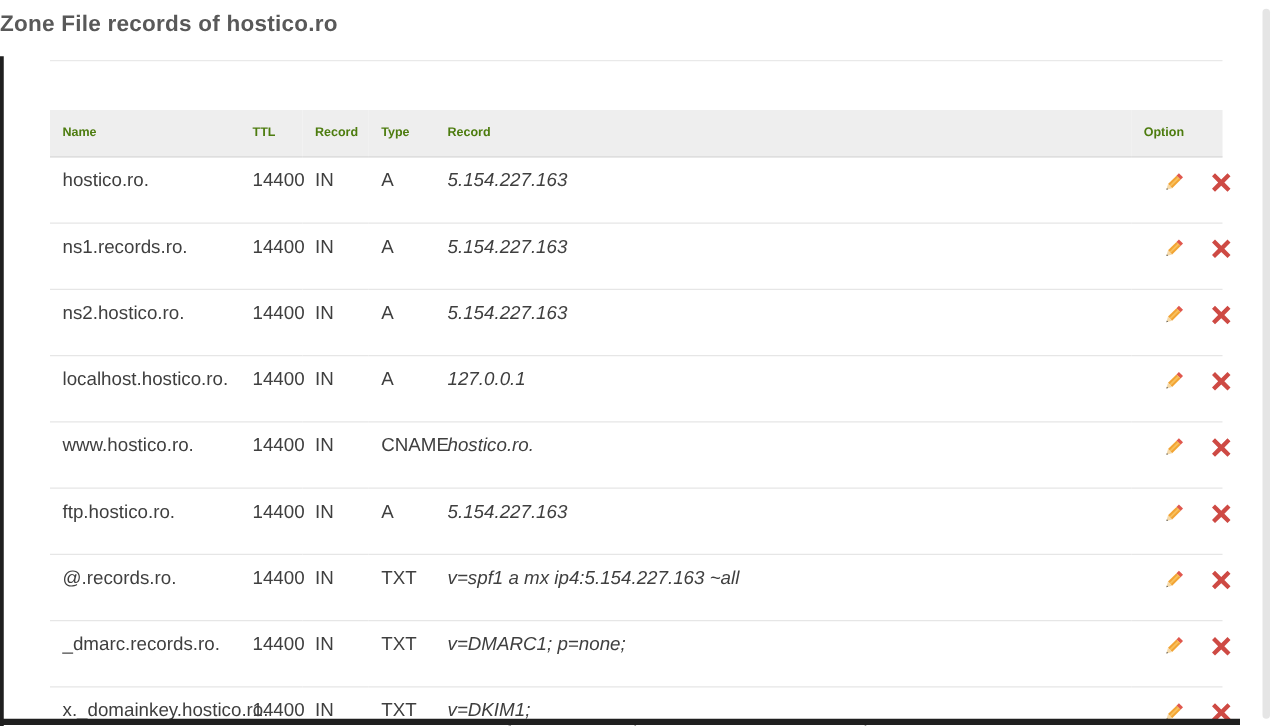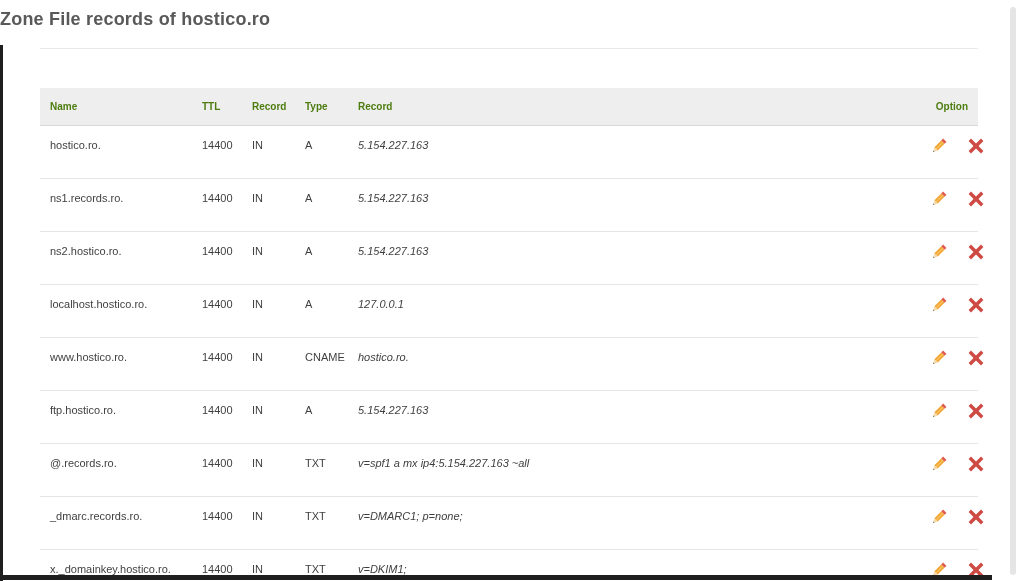--- a/index.html
+++ b/index.html
@@ -34,23 +34,23 @@
   .zone-table th {
     background: #eeeeee;
     text-align: left;
     font-size: 10px;
     font-weight: bold;
     color: #4d7c0f;
     padding: 10px 10px 9px 10px;
     line-height: 18px;
     border-bottom: 1px solid #d9d9d9;
   }
-  .zone-table th.h-option { text-align: right; }
+  .zone-table th.h-option { text-align: left; }
   .zone-table td {
-    font-size: 11px;
+    font-size: 15px;
     color: #3f3f3f;
     padding: 10px 10px 22px 10px;
     line-height: 18px;
     border-bottom: 1px solid #e6e6e6;
     vertical-align: top;
   }
   .zone-table td.c-record {
     overflow-wrap: break-word;
     word-wrap: break-word;
     font-style: italic;

